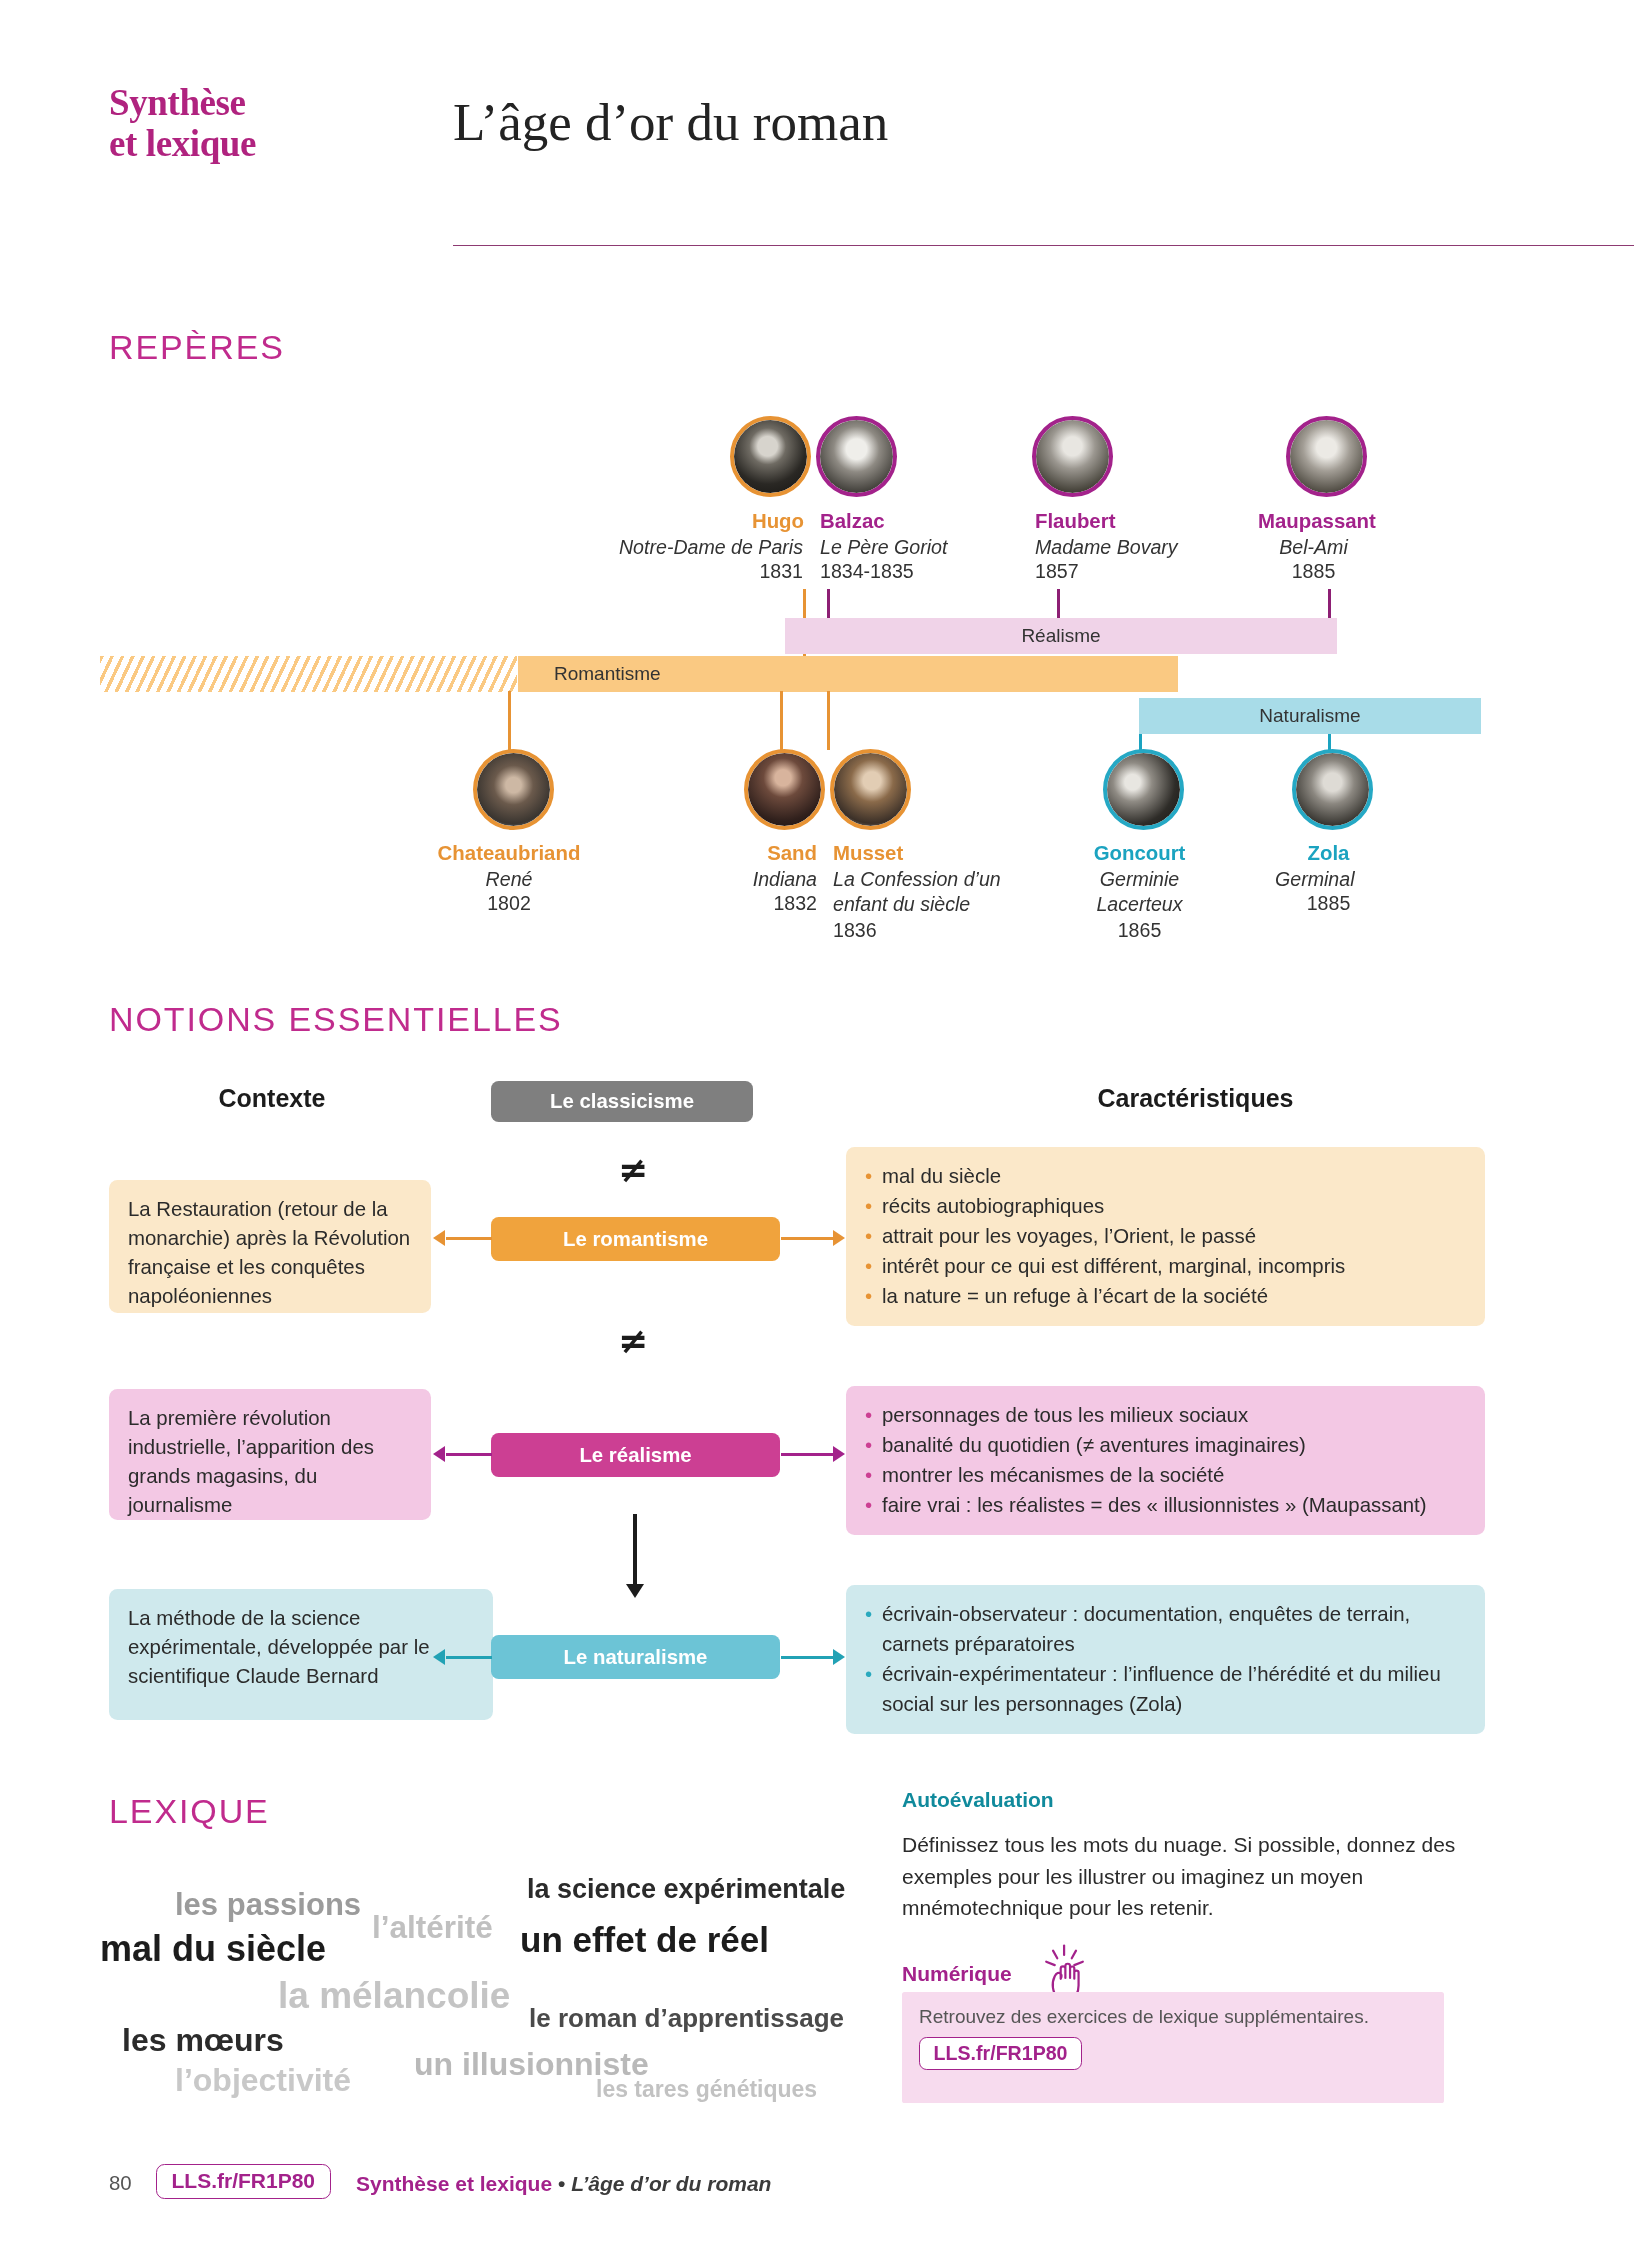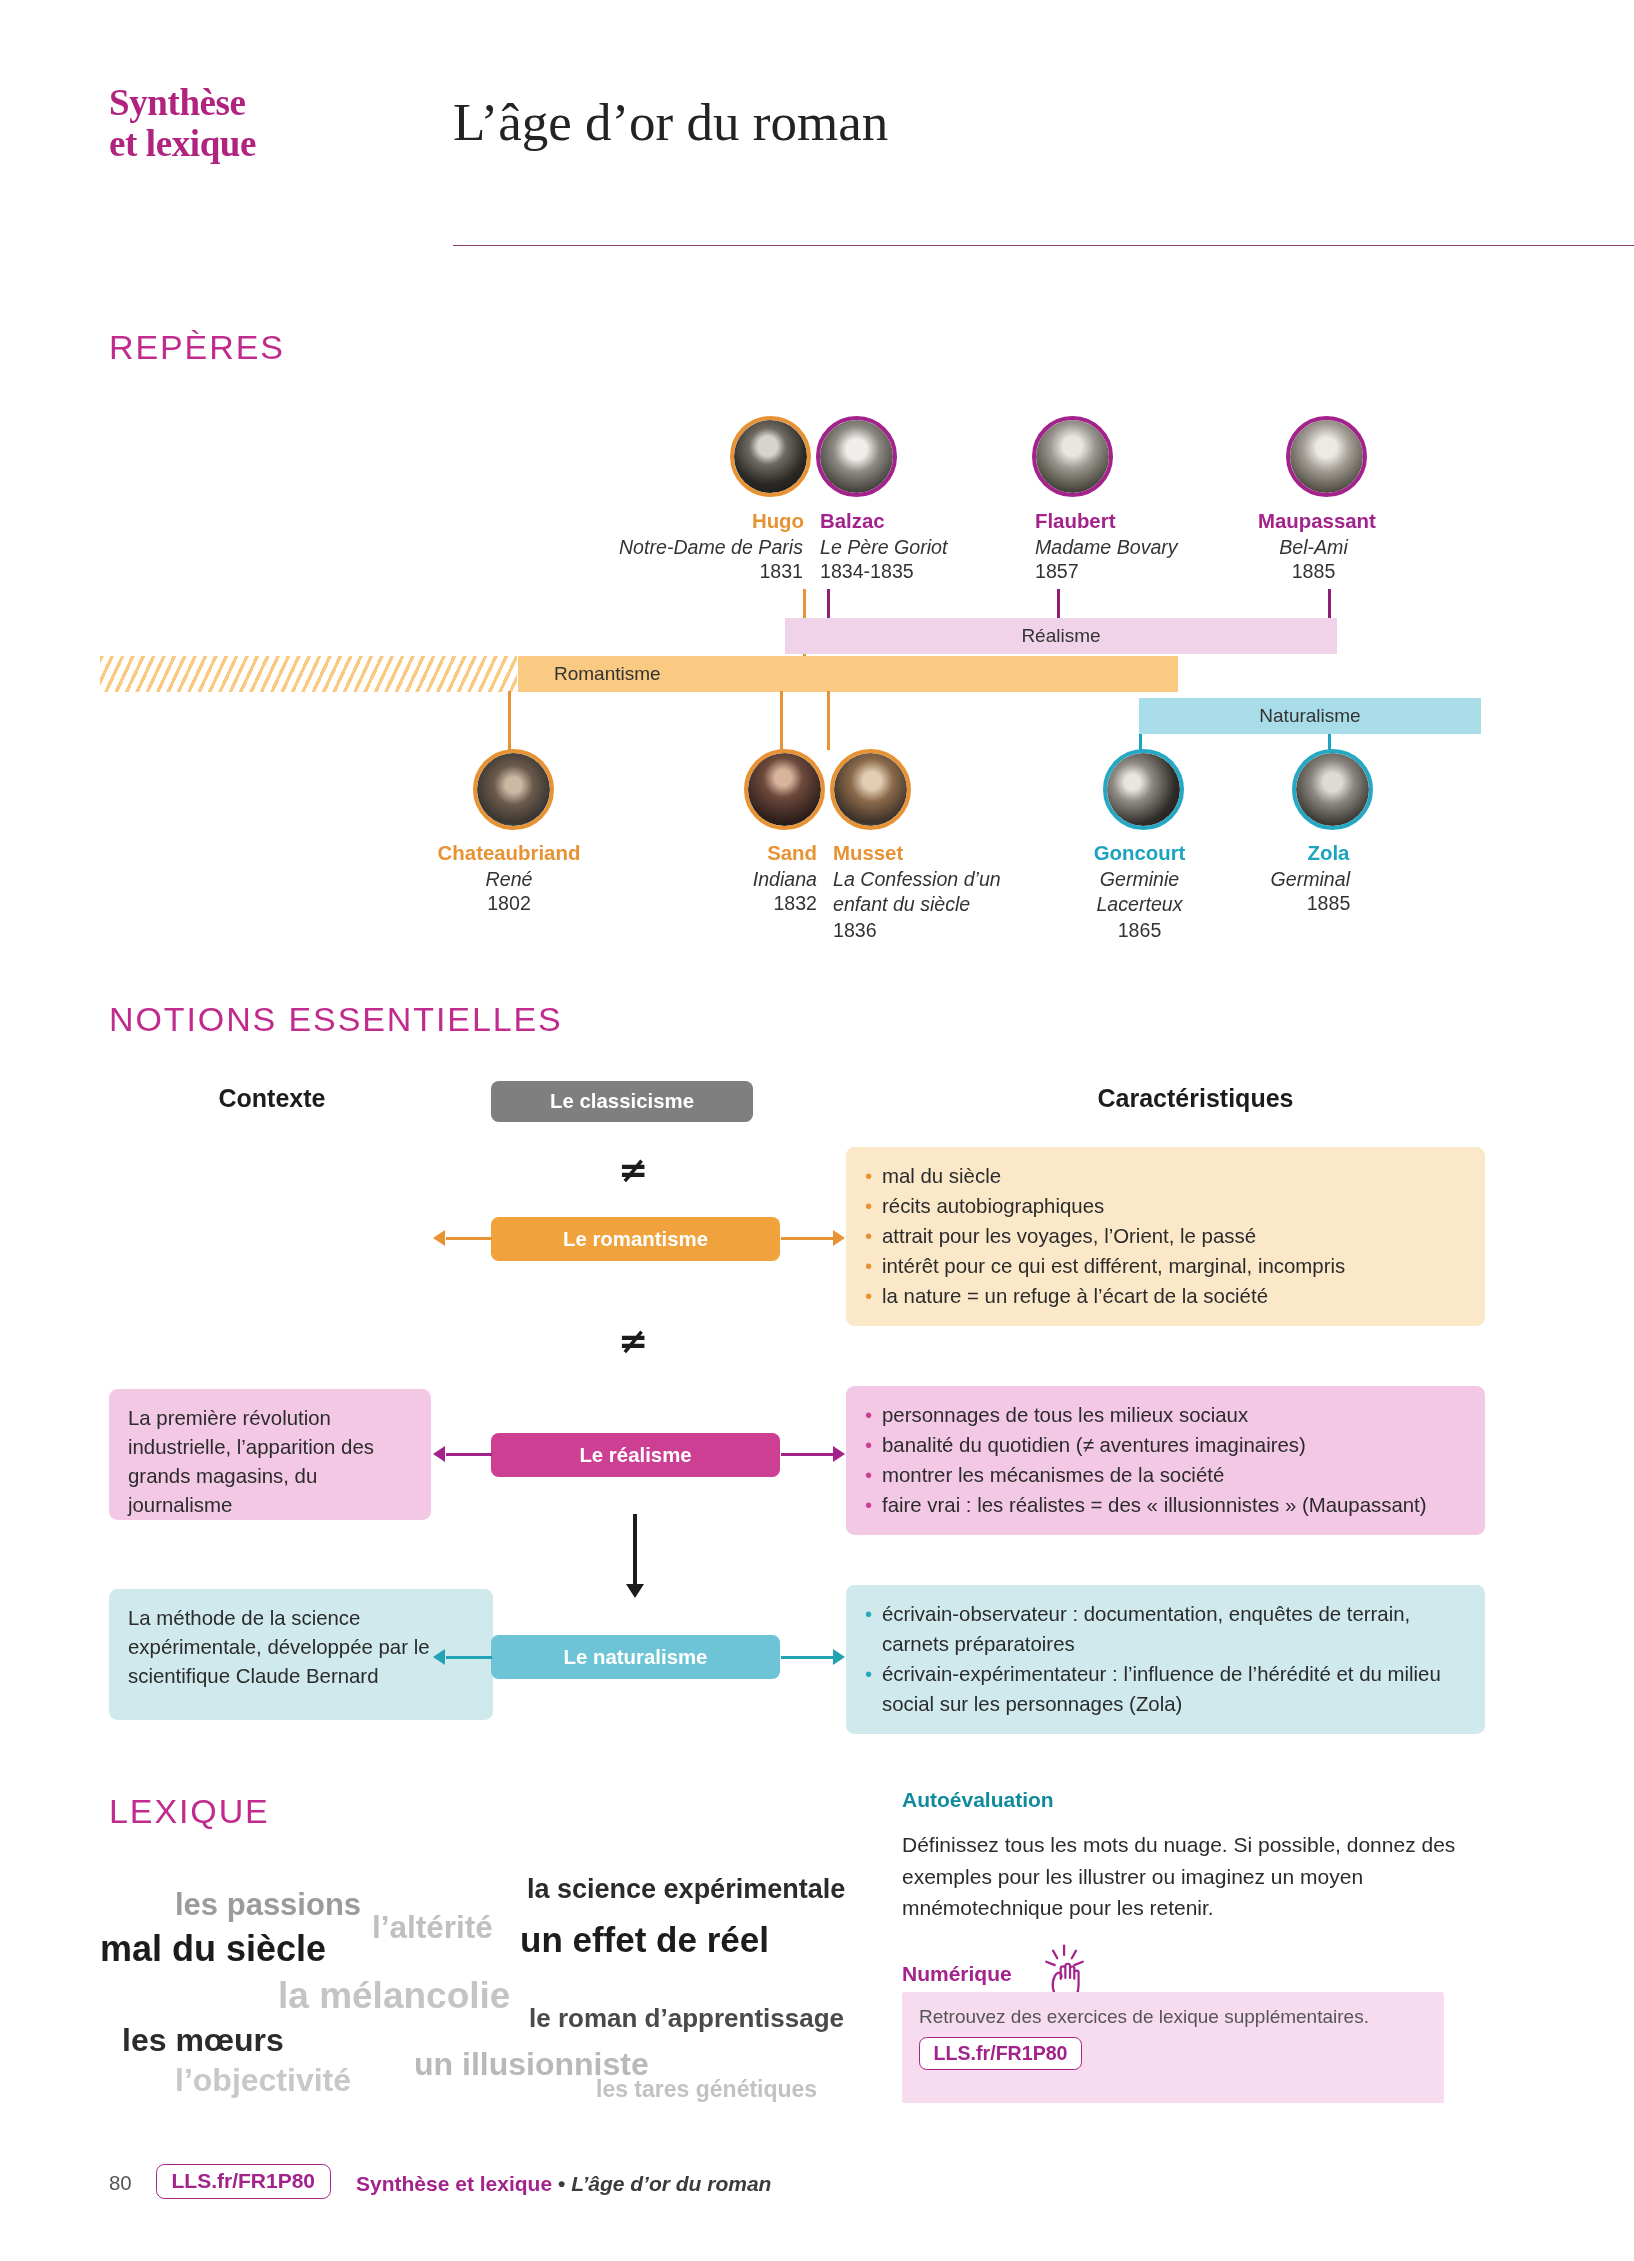--- a/index.html
+++ b/index.html
@@ -359,33 +359,34 @@
 
     <div class="au-name c-orange" style="left:833px; top:841px;">Musset</div>
     <div class="au-work" style="left:833px; top:867px; width:196px;">La Confession d’un enfant du siècle</div>
     <div class="au-year" style="left:833px; top:918px;">1836</div>
 
     <div class="au-name c-teal" style="left:1080px; top:841px;  width:119px; text-align:center;">Goncourt</div>
     <div class="au-work" style="left:1080px; top:867px; width:119px; text-align:center;">Germinie Lacerteux</div>
     <div class="au-year" style="left:1080px; top:918px; width:119px; text-align:center;">1865</div>
 
     <div class="au-name c-teal" style="left:1269px; top:841px;  width:119px; text-align:center;">Zola</div>
-    <div class="au-work" style="left:1231px; top:867px; width:119px; text-align:right;">Germinal</div>
+    <div class="au-work" style="left:1275px; top:867px; width:119px; text-align:left;">Germinal</div>
     <div class="au-year" style="left:1269px; top:891px; width:119px; text-align:center;">1885</div>
   </div>
 
   <div class="sect-h" style="left:109px; top:1000px;">NOTIONS ESSENTIELLES</div>
 
   <div class="colhead" style="left:111px; top:1084px; width:322px;">Contexte</div>
   <div class="colhead" style="left:902px; top:1084px; width:587px;">Caractéristiques</div>
 
   <div class="pill pill-grey" style="left:491px; top:1081px; width:262px; height:41px;">Le classicisme</div>
 
   <div class="neq" style="left:618px; top:1149px;">≠</div>
 
+  <div class="ctxbox box-orange" style="left:109px; top:1180px; width:322px; height:133px;">La Restauration (retour de la monarchie) après la Révolution française et les conquêtes napoléoniennes</div>
   <div class="pill pill-orange" style="left:491px; top:1217px; width:289px; height:44px;">Le romantisme</div>
   <div class="arrowrow ar-orange" style="left:446px; top:1237px; width:46px;"></div>
   <div class="ahead ahead-l-orange" style="left:433px; top:1230px;"></div>
   <div class="arrowrow ar-orange" style="left:781px; top:1237px; width:53px;"></div>
   <div class="ahead ahead-r-orange" style="left:833px; top:1230px;"></div>
 
   <div class="featbox fb-orange" style="left:846px; top:1147px; width:639px;">
     <ul>
       <li>mal du siècle</li>
       <li>récits autobiographiques</li>

